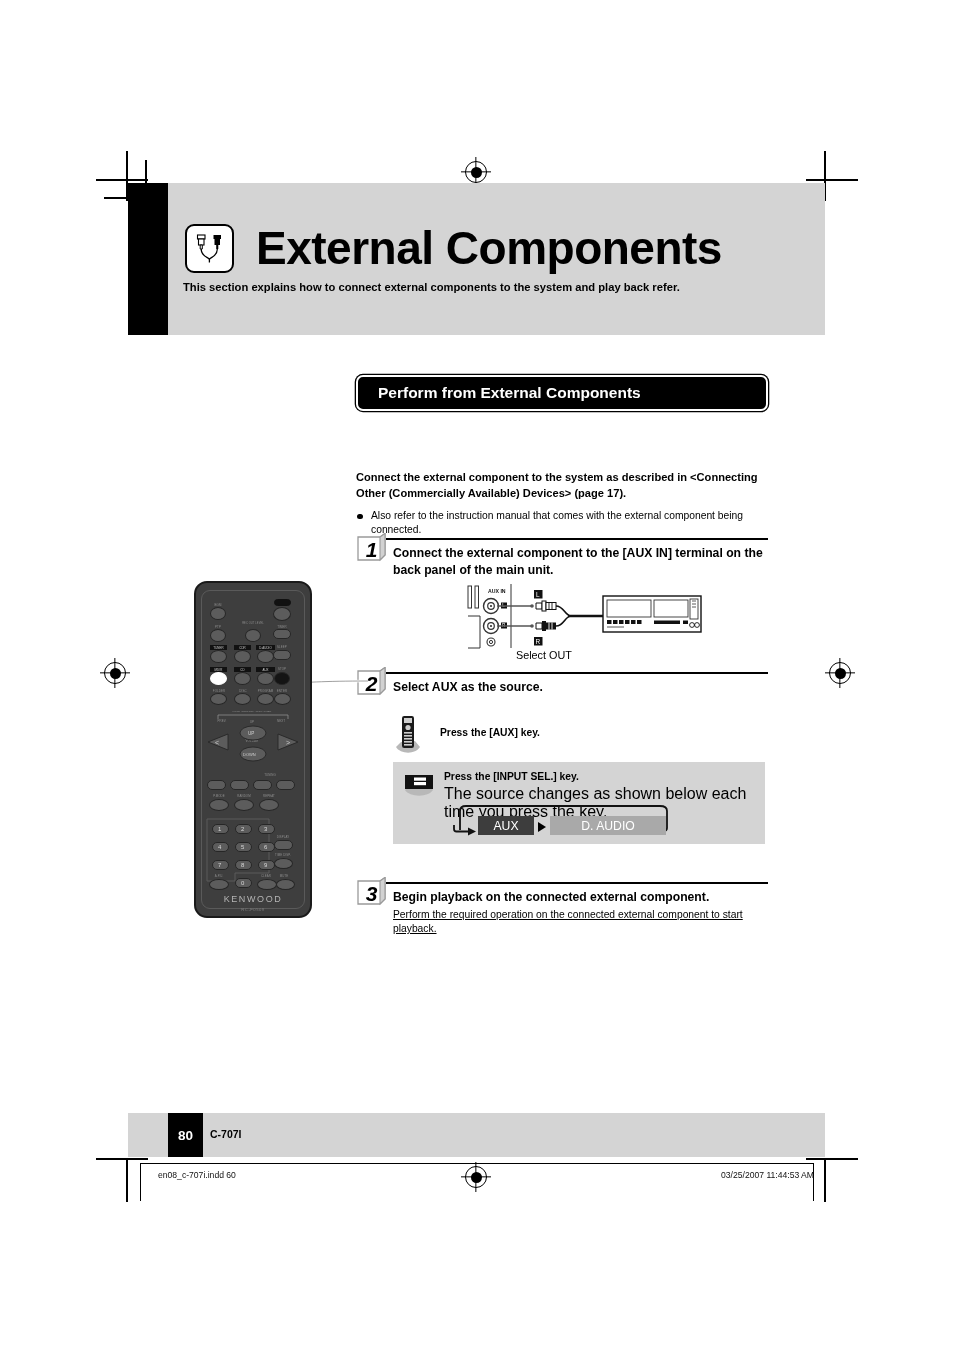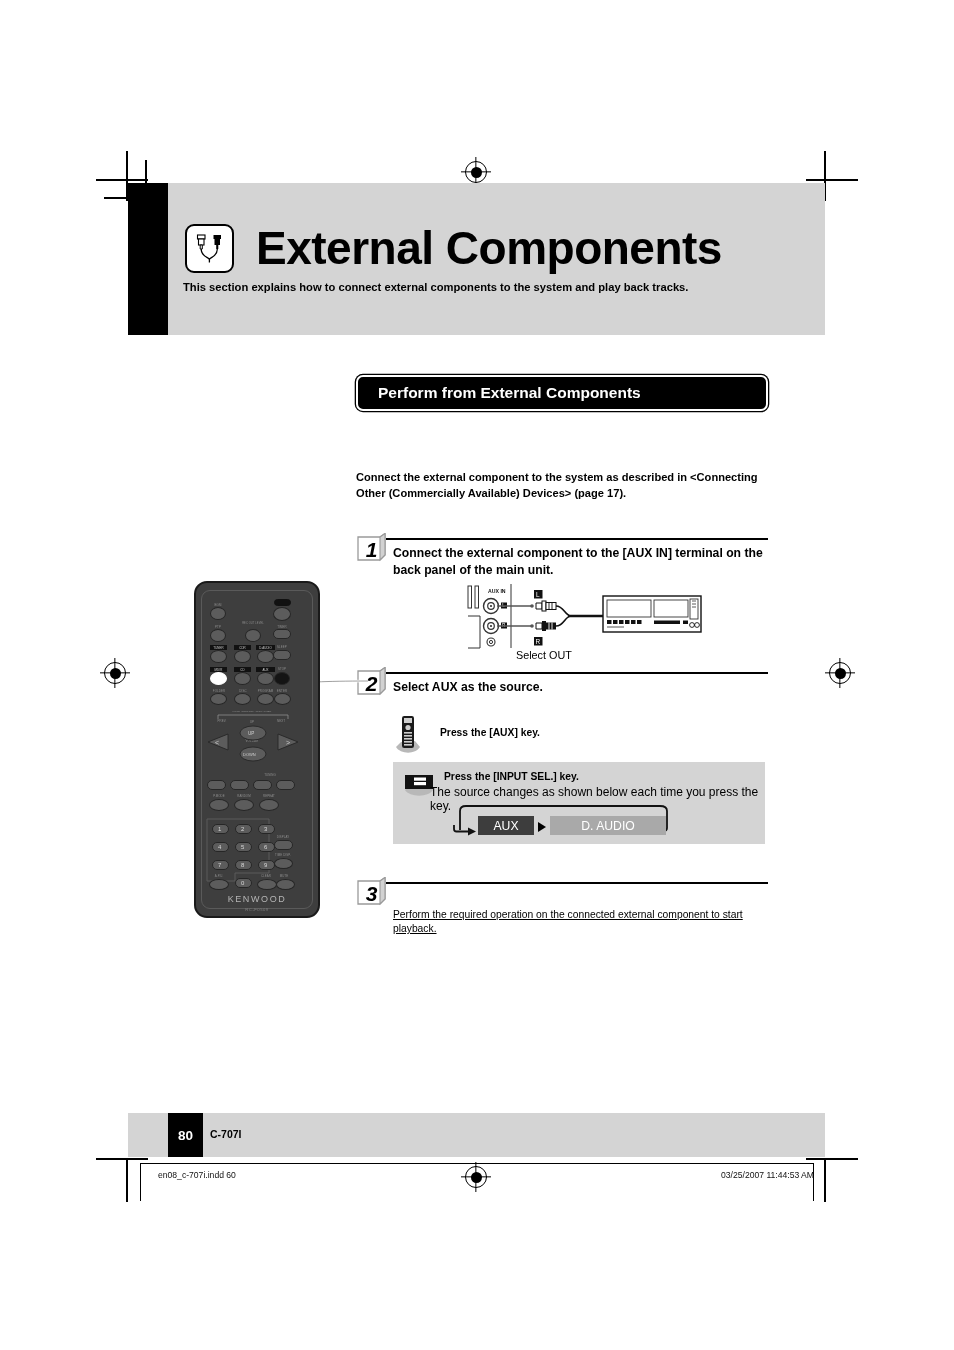--- a/index.html
+++ b/index.html
@@ -212,22 +212,22 @@
   }
   .panel-ic {
     position: absolute; left: 11px; top: 10px;
     width: 30px; height: 26px;
   }
   .panel-t1 {
     position: absolute; left: 51px; top: 9px;
     font-size: 10.3px; font-weight: bold; color: #000;
   }
   .panel-t2 {
-    position: absolute; left: 37px; top: 23px;
-    font-size: 12px; color: #000;
+    position: absolute; left: 51px; top: 23px;
+    font-size: 16px; color: #000;
   }
   .flow {
     position: absolute; left: 45px; top: 41px;
     width: 260px; height: 34px;
   }
   .flow-box {
     position: absolute;
     top: 13px;
     height: 19px;
     color: #ffffff;
@@ -245,21 +245,21 @@
     width: 0; height: 0;
     border-left: 8px solid #000;
     border-top: 5px solid transparent;
     border-bottom: 5px solid transparent;
   }
 
   
   .remote-wrap {
     position: absolute;
     left: 194px; top: 581px;
-    width: 118px; height: 337px; padding-left: 8px;
+    width: 118px; height: 337px;
   }
   .remote-body {
     position: absolute; inset: 0;
     background: #3e3e3e;
     border: 2.5px solid #1a1a1a;
     border-radius: 13px;
     box-sizing: border-box;
   }
   .remote-inner {
     position: absolute;
@@ -400,29 +400,33 @@
 
       <rect x="26.5" y="9" width="7.5" height="4" fill="#000"></rect>
       <rect x="27.5" y="13" width="5.5" height="6" fill="#000"></rect>
       <rect x="29.2" y="19" width="2.1" height="4" fill="#000"></rect>
 
       <path d="M14.2 23 C14.2 31, 22.4 31.5, 22.4 33.5 C22.4 31.5, 30.3 31, 30.3 23" fill="none" stroke="#000" stroke-width="1.3"></path>
       <path d="M22.4 33 L22.4 36.5" stroke="#000" stroke-width="1.3"></path>
     </svg>
   </div>
   <div class="chapter-title">External Components</div>
-  <div class="chapter-sub">This section explains how to connect external components to the system and play back tracks.</div>
+  <div class="chapter-sub">This section explains how to connect external components to the system and play back refer.</div>
 
   <div class="section-head">
     <span>Perform from External Components</span>
   </div>
 
   <div class="intro">
     <div class="intro-lead">Connect the external component to the system as described in &lt;Connecting Other (Commercially Available) Devices&gt; (page 17).</div>
     <div class="bullets">
+      <div class="bullet">
+        <span class="dot"></span>
+        <span>Also refer to the instruction manual that comes with the external component being connected.</span>
+      </div>
     </div>
   </div>
 
   <div class="step" style="top:538px; height:128px;">
     <div class="step-rule"></div>
     <div class="step-badge">
       <svg width="31" height="31" viewBox="0 0 31 31">
         <path d="M2 4 L24 4 L29 0.5 L29 22 L24 27 L2 27 Z" fill="#ffffff" stroke="#9a9a9a" stroke-width="1.3"></path>
         <path d="M24 4 L29 0.5 L29 22 L24 27 Z" fill="#d2d2d2" stroke="#9a9a9a" stroke-width="1.1"></path>
       </svg>
@@ -561,20 +565,21 @@
 
   <div class="step" style="top:882px; height:60px;">
     <div class="step-rule"></div>
     <div class="step-badge">
       <svg width="31" height="31" viewBox="0 0 31 31">
         <path d="M2 4 L24 4 L29 0.5 L29 22 L24 27 L2 27 Z" fill="#ffffff" stroke="#9a9a9a" stroke-width="1.3"></path>
         <path d="M24 4 L29 0.5 L29 22 L24 27 Z" fill="#d2d2d2" stroke="#9a9a9a" stroke-width="1.1"></path>
       </svg>
       <span>3</span>
     </div>
+    <div class="step-title">Begin playback on the connected external component.</div>
     <div class="step-body" style="top:26px;">Perform the required operation on the connected external component to start playback.</div>
   </div>
 
   <div class="leader">
     <svg width="126" height="14" viewBox="0 0 126 14">
       <path d="M0 9 C30 9, 40 3, 126 3" fill="none" stroke="#ffffff" stroke-width="2.4"></path>
       <path d="M0 9 C30 9, 40 3, 126 3" fill="none" stroke="#777" stroke-width="0.7"></path>
     </svg>
   </div>
 

